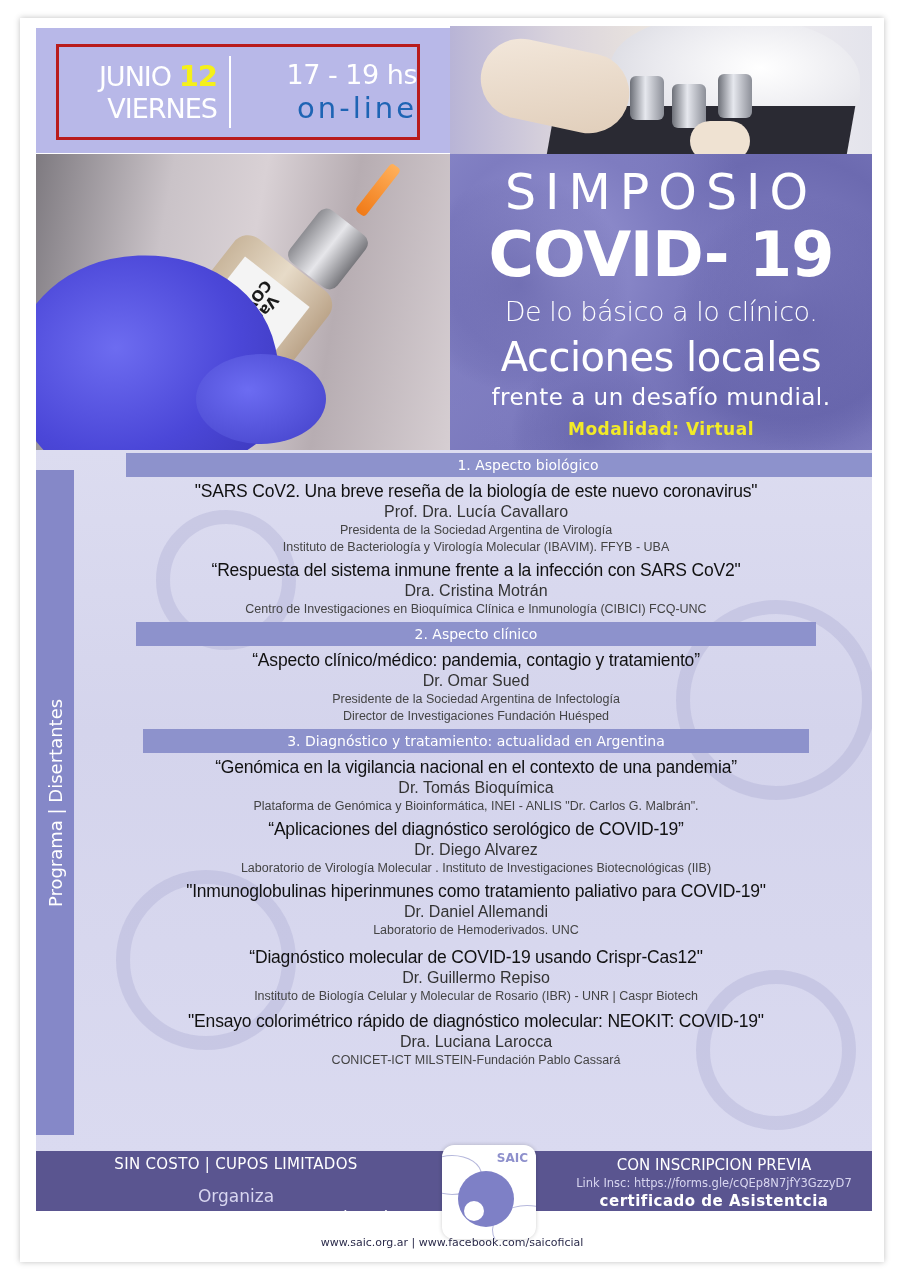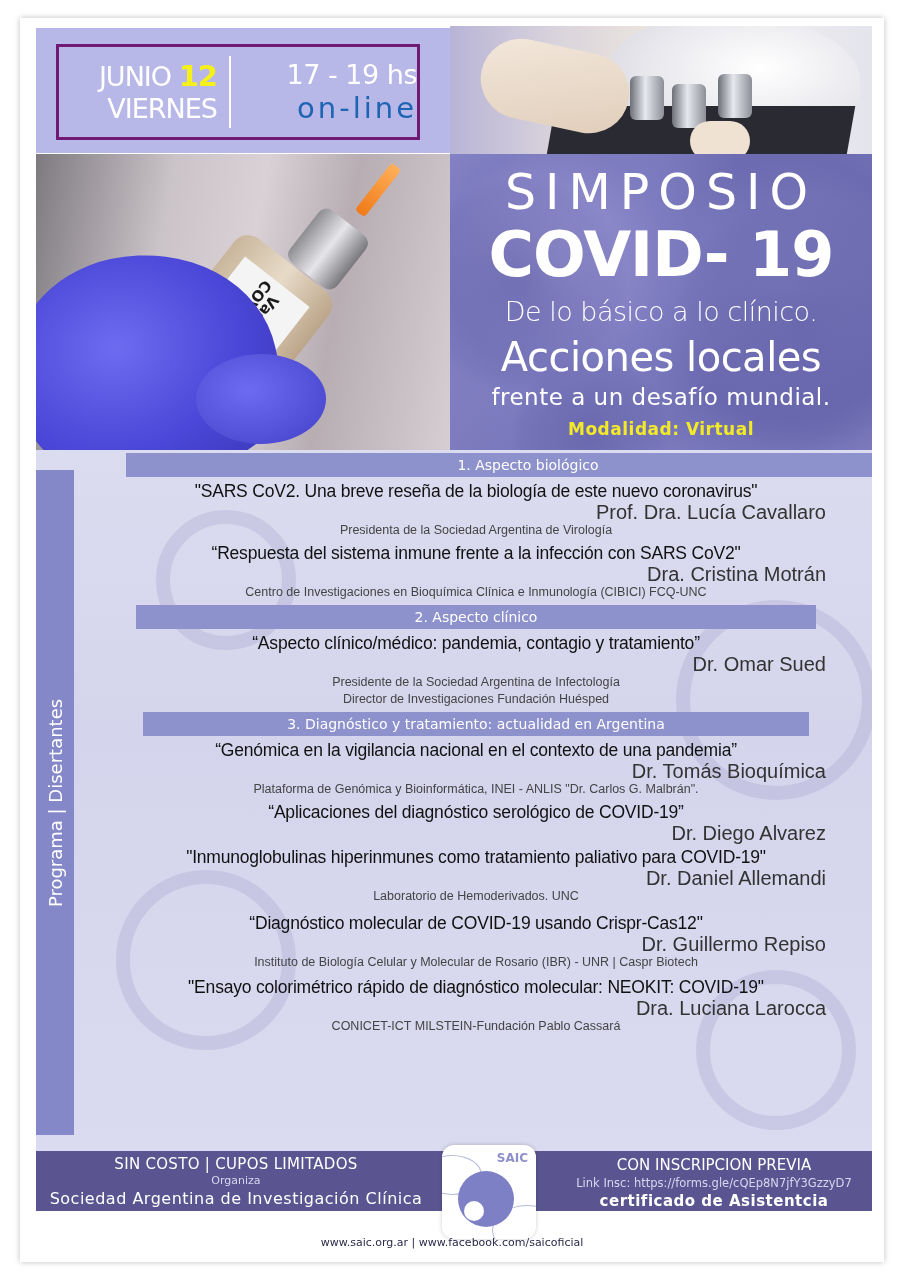--- a/index.html
+++ b/index.html
@@ -4,21 +4,21 @@
 <style>
   * { box-sizing: border-box; margin: 0; padding: 0; }
   html, body { width: 904px; height: 1280px; background: #ffffff; overflow: hidden; }
   body { font-family: "Liberation Sans", sans-serif; position: relative; }
 
   .poster { position: absolute; left: 20px; top: 18px; width: 864px; height: 1244px; background: #ffffff;
             box-shadow: 0 0 6px rgba(0,0,0,0.25); }
 
   
   .date-panel { position: absolute; left: 16px; top: 10px; width: 414px; height: 125px; background: #b8b8e8; }
-  .date-box { position: absolute; left: 20px; top: 16px; width: 364px; height: 96px; border: 3px solid #701a75;
+  .date-box { position: absolute; left: 20px; top: 16px; width: 364px; height: 96px; border: 3px solid #b91c1c;
               display: flex; align-items: center; }
   .date-left { width: 170px; text-align: right; padding-right: 12px; color: #ffffff; font-family: "DejaVu Sans", sans-serif;
                font-size: 27px; line-height: 32px; letter-spacing: -1px; }
   .date-left .day { color: #f5f01a; font-weight: bold; font-size: 29px; }
   .date-sep { width: 2px; height: 72px; background: #ffffff; }
   .date-right { flex: 1; text-align: right; }
   .date-time { color: #ffffff; font-family: "DejaVu Sans", sans-serif; font-size: 27px; line-height: 32px; letter-spacing: -0.5px; }
   .date-online { color: #1e64b4; font-family: "DejaVu Sans", sans-serif; font-size: 29px; line-height: 34px; letter-spacing: 3px; }
 
   .photo-microscope { position: absolute; left: 430px; top: 8px; width: 422px; height: 128px; overflow: hidden;
@@ -70,28 +70,28 @@
   .program .bgvirus { position: absolute; border-radius: 50%; border: 14px solid rgba(170,170,210,0.35); }
   .side-tab { position: absolute; left: 0; top: 20px; width: 38px; height: 665px; background: #8588c8; }
   .side-tab span { position: absolute; left: 50%; top: 50%; transform: translate(-50%, -50%) rotate(-90deg); white-space: nowrap;
     color: #ffffff; font-family: "DejaVu Sans", sans-serif; font-size: 18px; }
 
   .prog-content { position: absolute; left: 90px; top: 3px; width: 700px; }
   .section-head { background: #8d92cc; color: #ffffff; text-align: center; font-family: "DejaVu Sans", sans-serif; font-size: 14px;
     height: 24px; line-height: 24px; margin: 0 auto 4px; }
   .talk { text-align: center; margin-bottom: 4px; }
   .talk-title { font-size: 17.5px; color: #111111; line-height: 21px; letter-spacing: -0.2px; }
-  .talk-speaker { font-size: 20px; color: #333333; line-height: 20px; text-align: right; }
+  .talk-speaker { font-size: 16px; color: #333333; line-height: 20px; }
   .talk-aff { font-size: 12.5px; color: #444444; line-height: 17px; }
 
   
   .band { position: absolute; left: 16px; top: 1133px; width: 836px; height: 60px; background: #5a5590; }
   .band-left { position: absolute; left: 0; top: 0; width: 400px; height: 60px; text-align: center; color: #ffffff; font-family: "DejaVu Sans", sans-serif; }
   .band-left .l1 { font-size: 15px; margin-top: 4px; letter-spacing: 0.3px; }
-  .band-left .l2 { font-size: 11px; color: #d8d6f0; margin-top: 1px; }
+  .band-left .l2 { font-size: 17px; color: #d8d6f0; margin-top: 13px; }
   .band-left .l3 { font-size: 16px; margin-top: 2px; letter-spacing: 0.5px; }
   .band-right { position: absolute; left: 520px; top: 0; width: 316px; height: 60px; text-align: center; color: #ffffff; font-family: "DejaVu Sans", sans-serif; }
   .band-right .r1 { font-size: 15px; margin-top: 5px; }
   .band-right .r2 { font-size: 11.5px; color: #d8d6f0; margin-top: 2px; }
   .band-right .r3 { font-size: 15px; font-weight: bold; margin-top: 2px; letter-spacing: 0.5px; }
 
   .logo { position: absolute; left: 422px; top: 1127px; width: 94px; height: 94px; background: #ffffff; border-radius: 12px;
     box-shadow: 0 0 4px rgba(0,0,0,0.2); overflow: hidden; }
   .logo .ring { position: absolute; left: 16px; top: 26px; width: 56px; height: 56px; border-radius: 50%; background: #7e80c6; }
   .logo .dot { position: absolute; left: 22px; top: 56px; width: 20px; height: 20px; border-radius: 50%; background: #ffffff; }
@@ -164,20 +164,21 @@
       <span>Programa | Disertantes</span>
     </div>
 
     <div class="prog-content">
 
       <div class="section-head" style="width:804px">1. Aspecto biológico</div>
       <div class="talk">
         <div class="talk-title">"SARS CoV2. Una breve reseña de la biología de este nuevo coronavirus"</div>
         <div class="talk-speaker">Prof. Dra. Lucía Cavallaro</div>
         <div class="talk-aff">Presidenta de la Sociedad Argentina de Virología</div>
+        <div class="talk-aff">Instituto de Bacteriología y Virología Molecular (IBAVIM). FFYB - UBA</div>
       </div>
       <div class="talk">
         <div class="talk-title">“Respuesta del sistema inmune frente a la infección con SARS CoV2"</div>
         <div class="talk-speaker">Dra. Cristina Motrán</div>
         <div class="talk-aff">Centro de Investigaciones en Bioquímica Clínica e Inmunología (CIBICI) FCQ-UNC</div>
       </div>
 
       <div class="section-head" style="width:680px">2. Aspecto clínico</div>
       <div class="talk">
         <div class="talk-title">“Aspecto clínico/médico: pandemia, contagio y tratamiento”</div>
@@ -188,20 +189,21 @@
 
       <div class="section-head" style="width:666px">3. Diagnóstico y tratamiento: actualidad en Argentina</div>
       <div class="talk">
         <div class="talk-title">“Genómica en la vigilancia nacional en el contexto de una pandemia”</div>
         <div class="talk-speaker">Dr. Tomás Bioquímica</div>
         <div class="talk-aff">Plataforma de Genómica y Bioinformática, INEI - ANLIS "Dr. Carlos G. Malbrán".</div>
       </div>
       <div class="talk">
         <div class="talk-title">“Aplicaciones del diagnóstico serológico de COVID-19”</div>
         <div class="talk-speaker">Dr. Diego Alvarez</div>
+        <div class="talk-aff">Laboratorio de Virología Molecular . Instituto de Investigaciones Biotecnológicas (IIB)</div>
       </div>
       <div class="talk">
         <div class="talk-title">"Inmunoglobulinas hiperinmunes como tratamiento paliativo para COVID-19"</div>
         <div class="talk-speaker">Dr. Daniel Allemandi</div>
         <div class="talk-aff">Laboratorio de Hemoderivados. UNC</div>
       </div>
       <div class="talk" style="margin-top:8px">
         <div class="talk-title">“Diagnóstico molecular de COVID-19 usando Crispr-Cas12"</div>
         <div class="talk-speaker">Dr. Guillermo Repiso</div>
         <div class="talk-aff">Instituto de Biología Celular y Molecular de Rosario (IBR) - UNR | Caspr Biotech</div>

